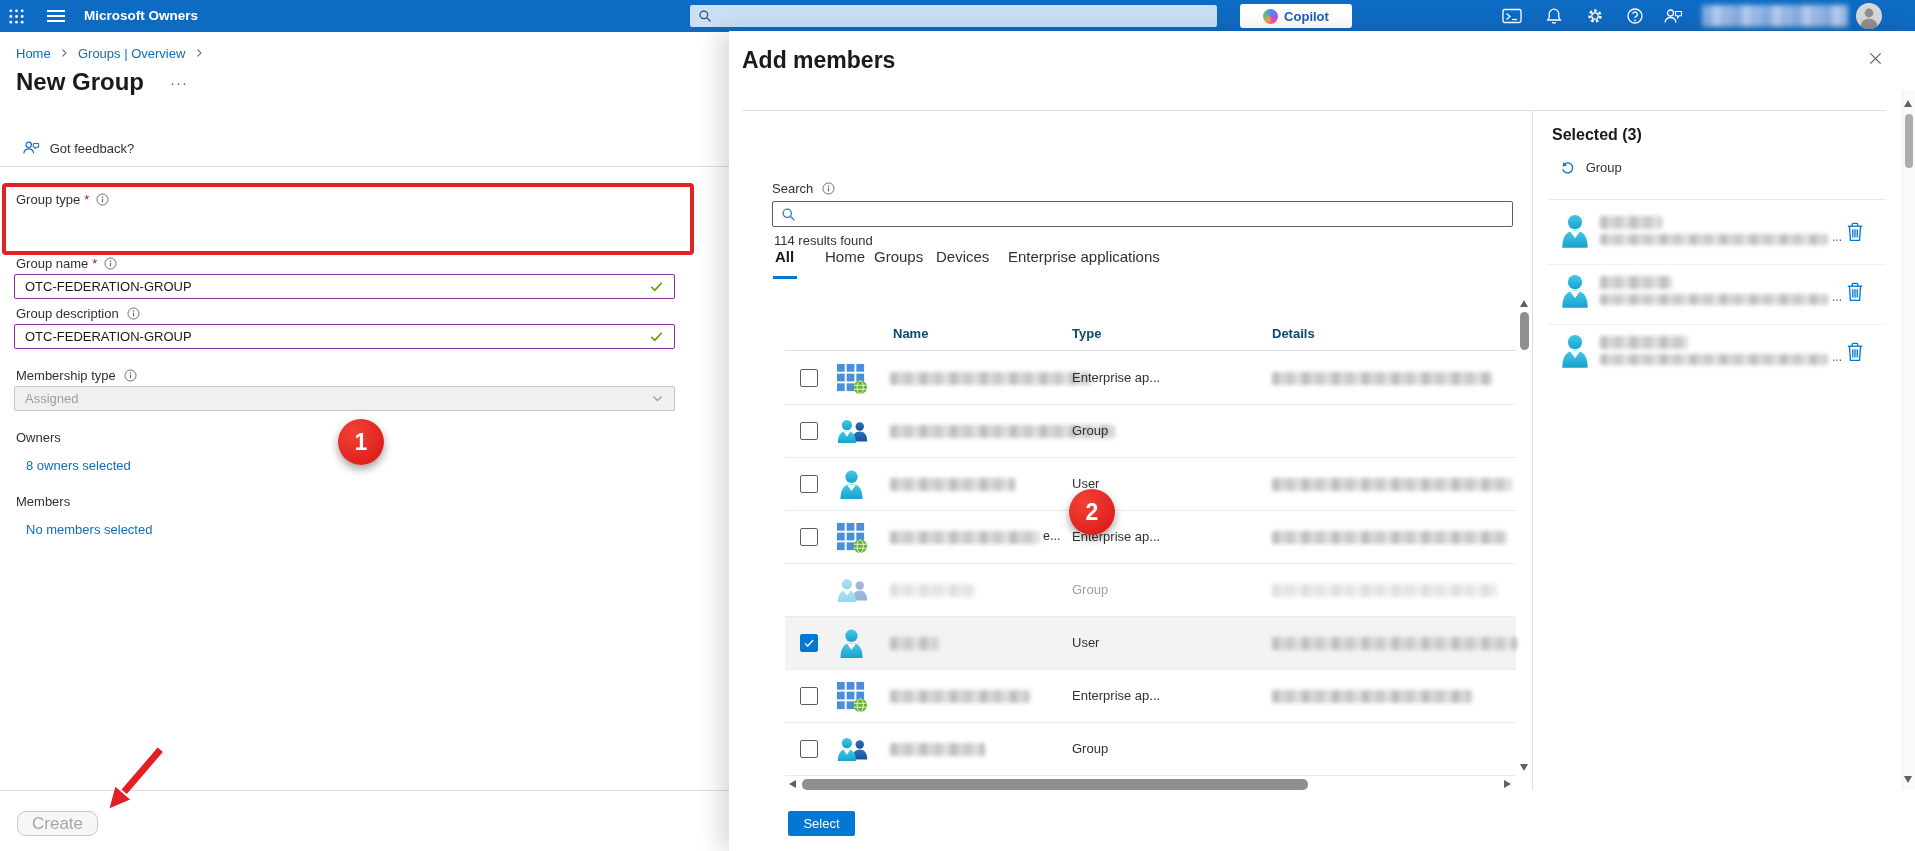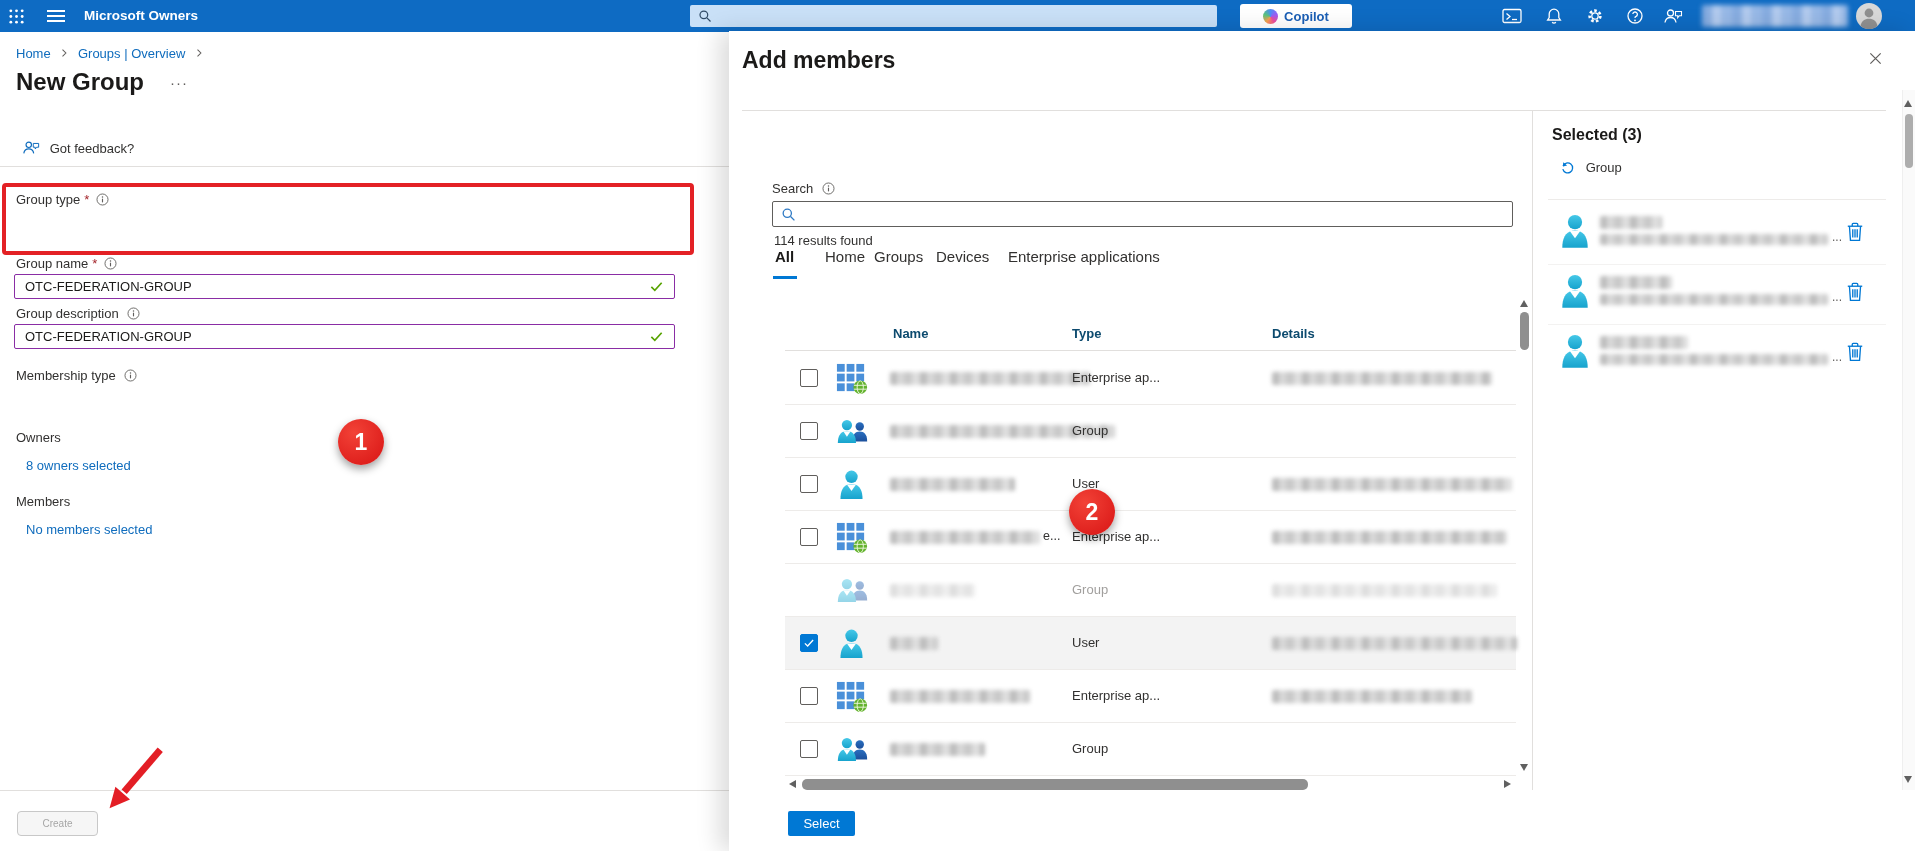--- a/index.html
+++ b/index.html
@@ -61,21 +61,21 @@
   .tri.down{border-left:4px solid transparent;border-right:4px solid transparent;border-top:7px solid #606060}
   .tri.left{border-top:4px solid transparent;border-bottom:4px solid transparent;border-right:7px solid #606060}
   .tri.right{border-top:4px solid transparent;border-bottom:4px solid transparent;border-left:7px solid #606060}
   .thumb{position:absolute;background:#8f8f8f;border-radius:5px}
   .selitem-ic{position:absolute;left:1556px;width:38px;height:38px}
   .trash{position:absolute;left:1846px;width:18px;height:20px;color:var(--accent,#0078d4);cursor:pointer}
   button{font-family:inherit}
   #select-btn{position:absolute;left:788px;top:811px;width:67px;height:25px;background:var(--accent,#0078d4);
     color:#fff;border:0;border-radius:2px;font-size:13px;cursor:pointer}
   #create-btn{position:absolute;left:17px;top:811px;width:81px;height:25px;background:#f6f6f6;border:1px solid #c8c8c8;
-    border-radius:4px;color:#a6a6a6;font-size:10px}
+    border-radius:9px;color:#a6a6a6;font-size:17px}
 </style>
 </head>
 <body>
 
 <svg width="0" height="0" style="position:absolute">
 <defs>
 <linearGradient id="teal" x1="0" y1="0" x2="0" y2="1">
         <stop offset="0" stop-color="#45c8e8"></stop>
         <stop offset="1" stop-color="#17a3cd"></stop>
       </linearGradient>
@@ -305,20 +305,26 @@
         <use href="#i-check"></use>
       </svg>
   </div>
 
   <div class="abs lbl" style="left:16px;top:368px">
     <span>Membership type</span>
     <svg class="iinfo" style="margin-left:5px" width="13" height="13">
         <use href="#i-info"></use>
       </svg>
   </div>
+  <div class="fld disabled" style="left:14px;top:386px;width:661px">
+    <span>Assigned</span>
+    <svg style="margin-left:auto;color:#a19f9d" width="13" height="13">
+        <use href="#i-chev"></use>
+      </svg>
+  </div>
 
   <div class="abs lbl" style="left:16px;top:430px">Owners</div>
   <a class="link abs" style="left:26px;top:458px">8 owners selected</a>
   <div class="abs lbl" style="left:16px;top:494px">Members</div>
   <a class="link abs" style="left:26px;top:522px">No members selected</a>
 
   <div class="step" style="left:338px;top:419px">1</div>
 
   <div class="hr" style="left:0;top:790px;width:1532px"></div>
   <button id="create-btn" disabled="">Create</button>

